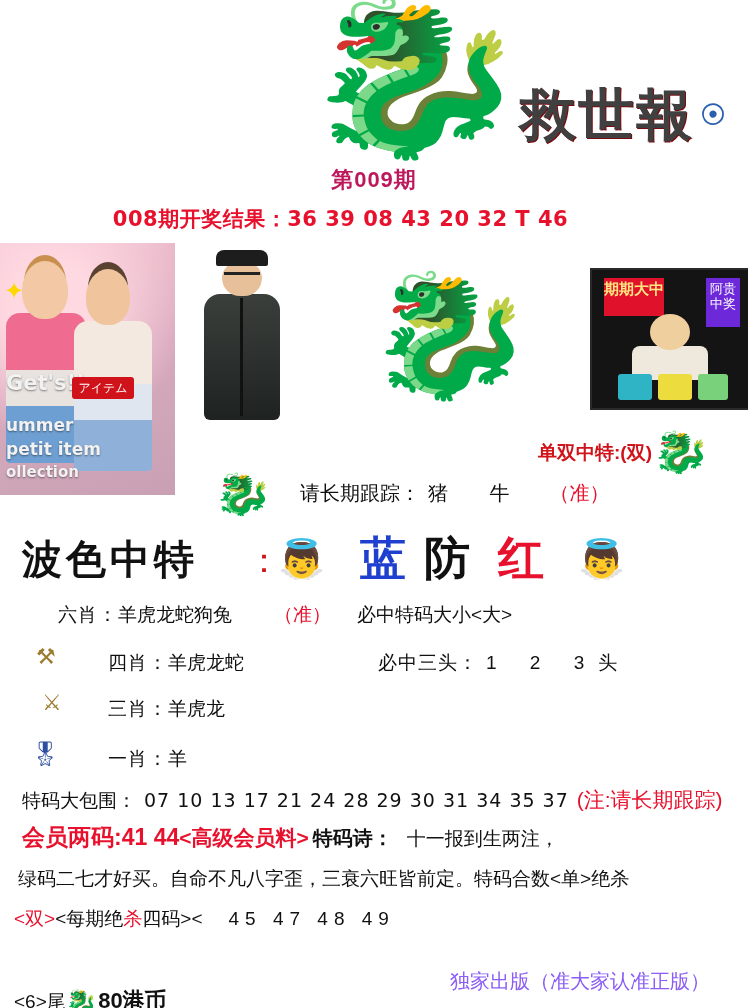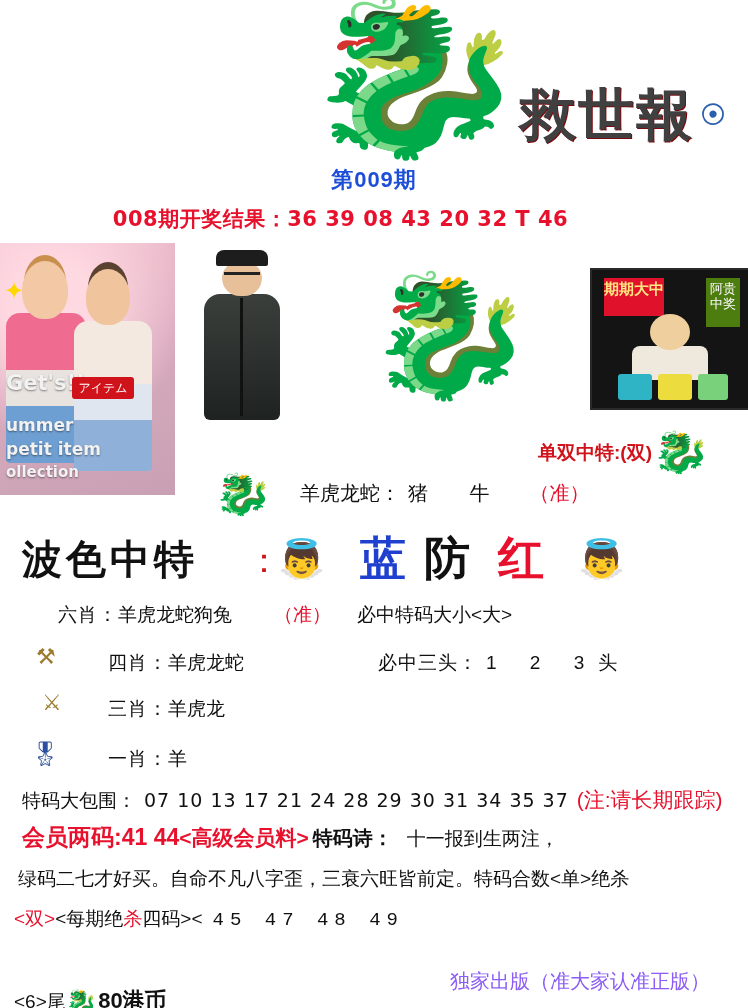--- a/index.html
+++ b/index.html
@@ -25,21 +25,21 @@
     letter-spacing:2px;
     text-shadow:1px 1px 0 #7a0a0d;
     white-space:nowrap;
   }
   .title-swirl{
     position:absolute;left:700px;top:100px;font-size:26px;color:#2a5fb0;
   }
 
   .issue-no{
     position:absolute;left:0;top:165px;width:748px;text-align:center;
-    font-size:22px;font-weight:bold;color:#1d4ed8;letter-spacing:1px;
+    font-size:22px;font-weight:bold;color:#be185d;letter-spacing:1px;
   }
   .last-result{
     position:absolute;left:0;top:205px;width:681px;text-align:center;
     font-size:21px;font-weight:bold;color:#e8112d;letter-spacing:0.5px;
     font-family:"DejaVu Sans",sans-serif;
   }
 
   
   .photo-girls{
     position:absolute;left:0;top:243px;width:175px;height:252px;
@@ -70,21 +70,21 @@
   .dragon-mid{
     position:absolute;left:370px;top:278px;width:160px;height:115px;
     font-size:120px;line-height:115px;color:#d0121a;text-align:center;transform:scaleX(1.15);
   }
 
   .photo-tv{
     position:absolute;left:590px;top:268px;width:156px;height:138px;
     background:#141414;border:2px solid #2a2a2a;overflow:hidden;
   }
   .photo-tv .sign{position:absolute;left:12px;top:8px;width:60px;height:36px;background:#e0112b;color:#ffe680;font-size:15px;font-weight:bold;text-align:center;line-height:17px;padding-top:2px;}
-  .photo-tv .sign2{position:absolute;right:8px;top:8px;width:34px;height:46px;background:#4d7c0f;color:#fff;font-size:13px;text-align:center;line-height:15px;padding-top:3px;}
+  .photo-tv .sign2{position:absolute;right:8px;top:8px;width:34px;height:46px;background:#6d28d9;color:#fff;font-size:13px;text-align:center;line-height:15px;padding-top:3px;}
   .photo-tv .face{position:absolute;left:58px;top:44px;width:40px;height:36px;border-radius:50%;background:#f0cf9e;}
   .photo-tv .bodyc{position:absolute;left:40px;top:76px;width:76px;height:34px;background:#efe9dd;border-radius:8px 8px 0 0;}
   .photo-tv .b1{position:absolute;left:26px;top:104px;width:34px;height:26px;background:#2fb4c6;border-radius:3px;}
   .photo-tv .b2{position:absolute;left:66px;top:104px;width:34px;height:26px;background:#eddc3d;border-radius:3px;}
   .photo-tv .b3{position:absolute;left:106px;top:104px;width:30px;height:26px;background:#7ad17c;border-radius:3px;}
 
   
   .line-dansh{position:absolute;right:96px;top:440px;font-size:19px;font-weight:bold;color:#d0121a;white-space:nowrap;}
   .line-dansh .val{color:#d0121a;}
   .dragon-sm-r{position:absolute;right:42px;top:432px;font-size:40px;line-height:40px;color:#d0121a;transform:scaleX(1.2);}
@@ -128,21 +128,21 @@
   .member{position:absolute;left:22px;top:822px;font-size:23px;font-weight:bold;color:#e8112d;white-space:nowrap;}
   .member .codes{color:#e8112d;}
   .member .grade{color:#e8112d;font-size:21px;}
   .member .poem-lbl{color:#111;font-size:20px;font-weight:bold;margin-left:4px;}
   .member .poem-1{color:#111;font-size:19px;font-weight:normal;margin-left:14px;}
 
   .poem2{position:absolute;left:18px;top:866px;font-size:19px;color:#111;white-space:nowrap;}
 
   .poem3{position:absolute;left:14px;top:906px;font-size:19px;color:#111;white-space:nowrap;}
   .poem3 .red{color:#e8112d;}
-  .poem3 .nums{font-family:Liberation Mono, monospace;letter-spacing:6px;margin-left:10px;}
+  .poem3 .nums{font-family:Liberation Sans, sans-serif;letter-spacing:6px;margin-left:26px;}
 
   .footer-left{position:absolute;left:14px;top:986px;font-size:19px;color:#111;white-space:nowrap;text-align:center;}
   .footer-left .dr{color:#d0121a;font-size:26px;vertical-align:-4px;}
   .footer-left .price{font-weight:bold;font-size:22px;}
   .footer-right{position:absolute;left:450px;top:968px;font-size:20px;color:#8b5cf6;white-space:nowrap;}
 </style>
 </head>
 <body>
 
 <div class="page">
@@ -188,21 +188,21 @@
     <div class="b3"></div>
   </div>
 
   <div class="line-dansh">
     <span>单双中特:</span><span class="val">(双)</span>
   </div>
   <div class="dragon-sm-r">🐉</div>
 
   <div class="dragon-sm-l">🐉</div>
   <div class="line-ban">
-    <span>羊虎龙蛇：</span><span class="zx">猪 牛</span><span class="zhun">（准）</span>
+    <span>请长期跟踪：</span><span class="zx">猪 牛</span><span class="zhun">（准）</span>
   </div>
 
   <div class="bose">波色中特</div>
   <div class="bose-colon">：</div>
   <div class="angel-l">👼</div>
   <div class="bose-blue">蓝</div>
   <div class="bose-fang">防</div>
   <div class="bose-red">红</div>
   <div class="angel-r">👼</div>
 

